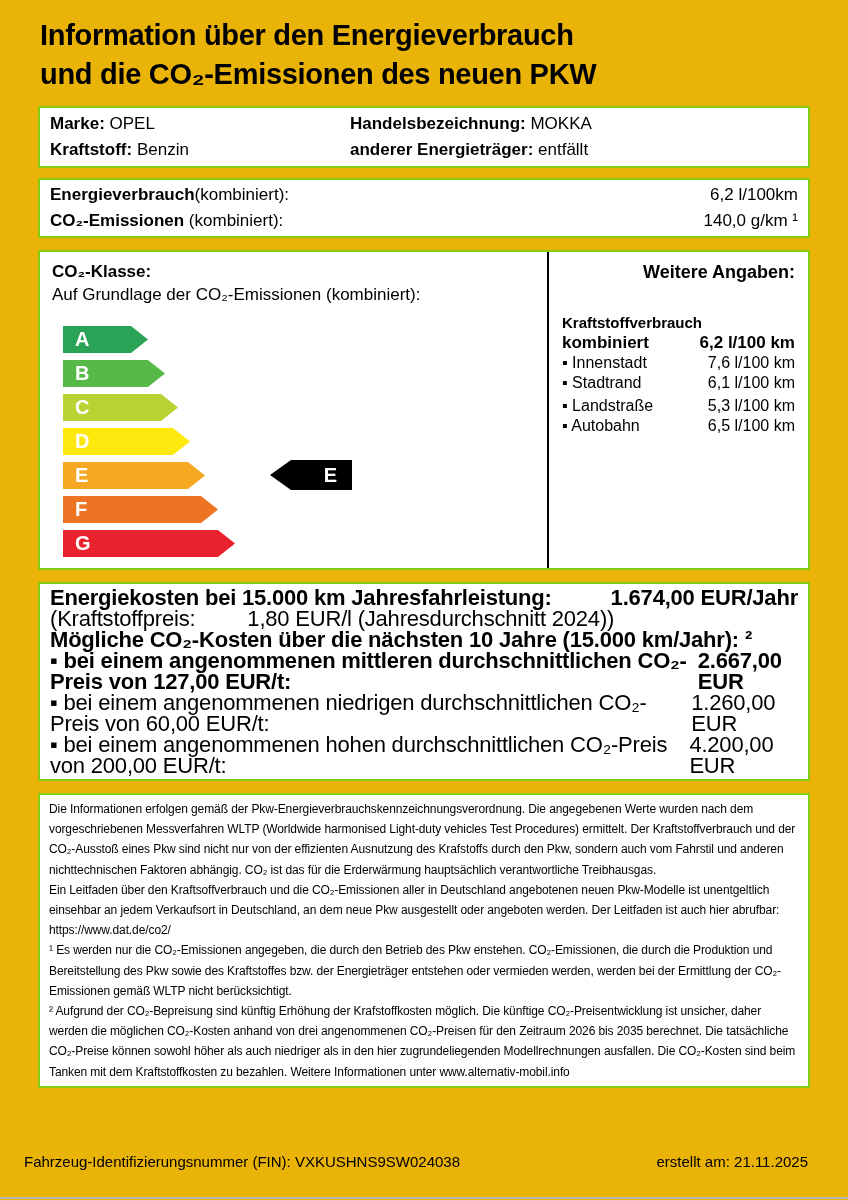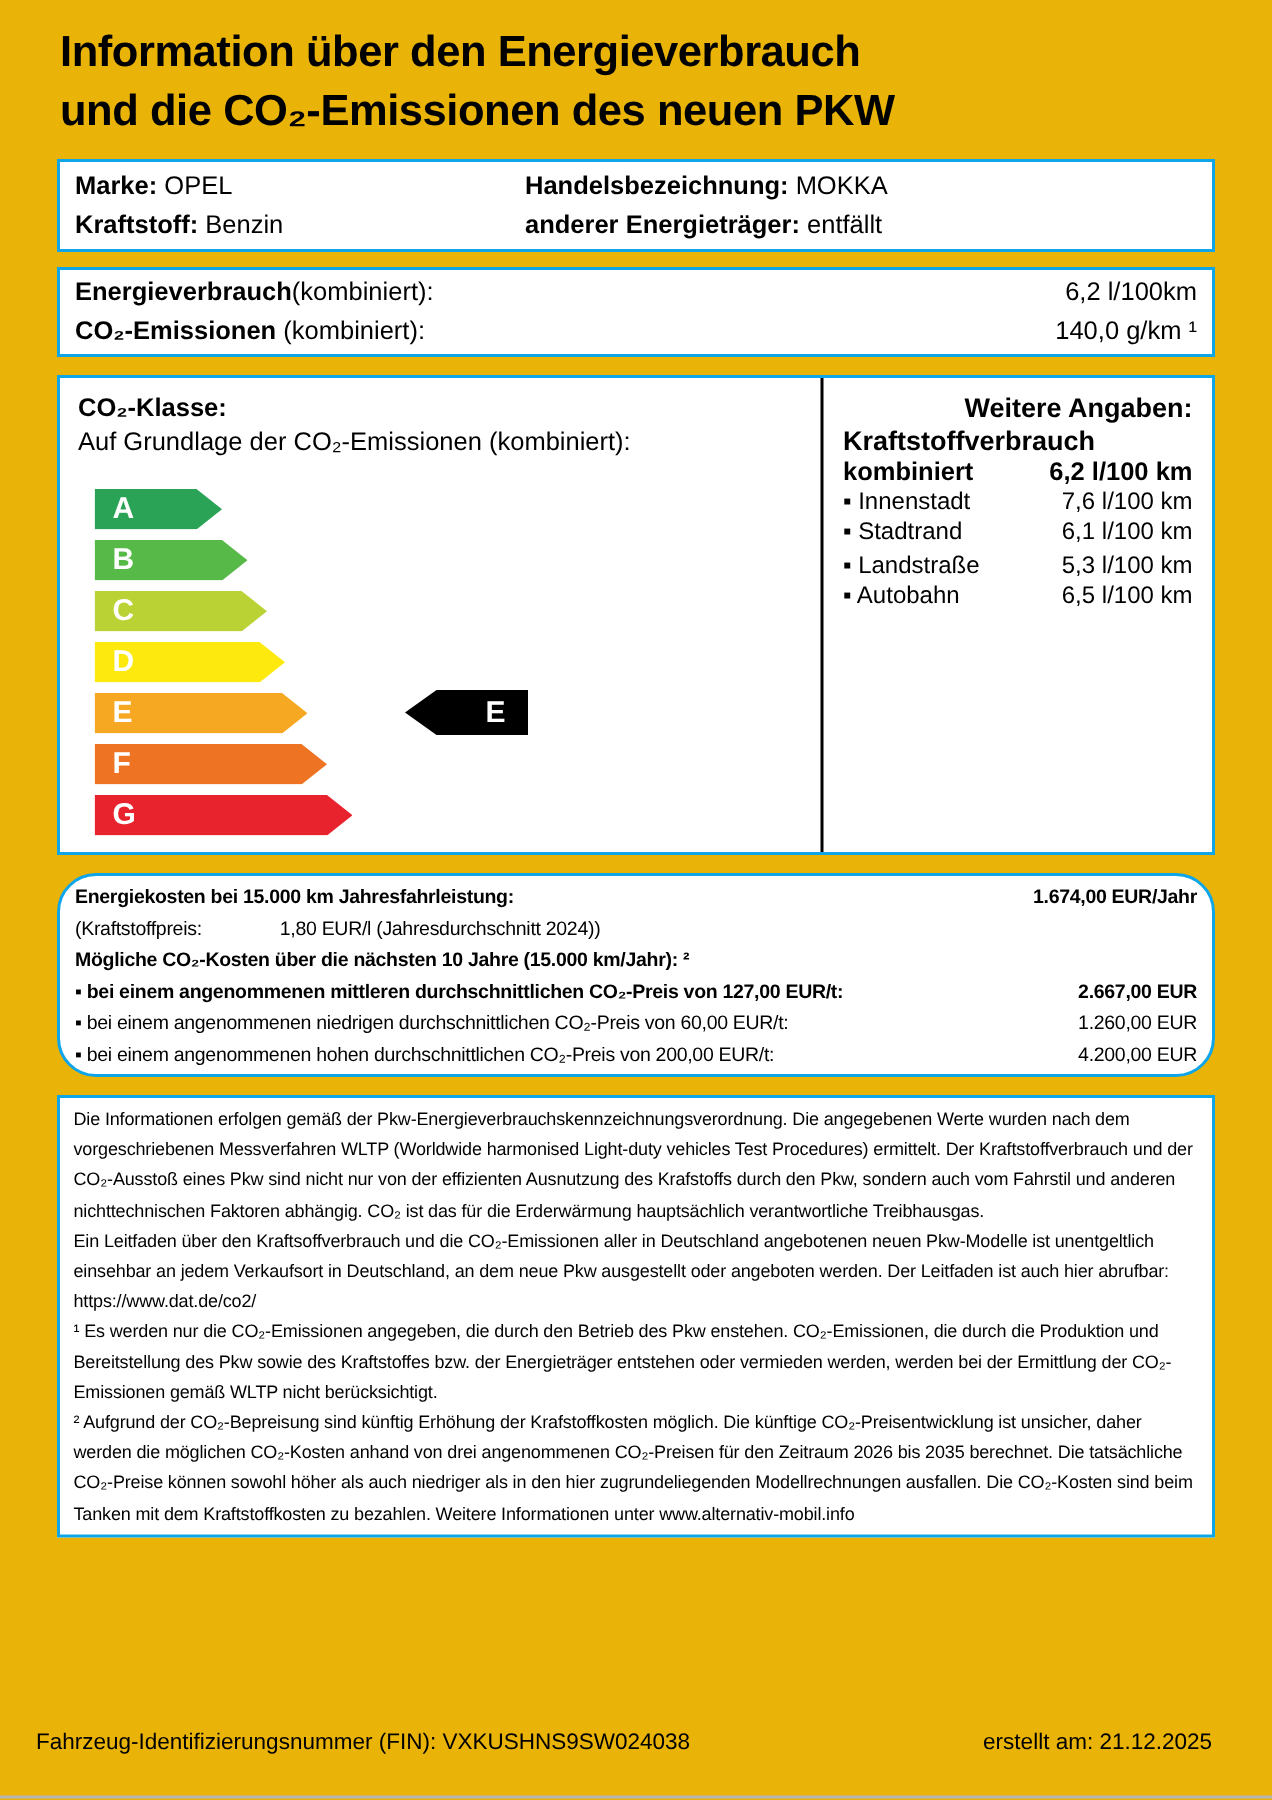--- a/index.html
+++ b/index.html
@@ -24,21 +24,21 @@
 
   .title {
     padding-top: 16px;
     margin-left: 2px;
     font-size: 29px;
     font-weight: bold;
     line-height: 39px;
     letter-spacing: -0.3px;
   }
 
-  .box { border: 2px solid #0ea5e9; background: #fff; }
+  .box { border: 2px solid #84cc16; background: #fff; }
 
   
   .box-vehicle { margin-top: 12px; padding: 3px 10px; font-size: 17px; }
   .vrow { display: flex; line-height: 26px; }
   .vcol-l { width: 300px; }
   .vcol-r { flex: 1; }
 
   
   .box-consumption { margin-top: 10px; padding: 2px 10px; font-size: 17px; }
   .crow { display: flex; justify-content: space-between; line-height: 26px; }
@@ -79,27 +79,27 @@
     font-weight: bold;
     display: flex;
     align-items: center;
     justify-content: flex-end;
     padding-right: 15px;
     clip-path: polygon(0 50%, 21px 0, 100% 0, 100% 100%, 21px 100%);
   }
 
   .co2-right { width: 259px; padding: 8px 13px; }
   .wa-heading { font-size: 18px; font-weight: bold; line-height: 24px; text-align: right; }
-  .fc-heading { font-size: 18px; font-weight: bold; line-height: 21px; }
+  .fc-heading { margin-top: 28px; font-size: 15px; font-weight: bold; line-height: 21px; }
   .wa-row { display: flex; justify-content: space-between; font-size: 16px; line-height: 20px; }
   .wa-row.bold { font-weight: bold; font-size: 17px; }
   .wa-gap { margin-top: 3px; }
 
   
-  .box-costs { margin-top: 12px; padding: 3px 10px; font-size: 13px; letter-spacing: -0.2px; border-radius: 26px; }
+  .box-costs { margin-top: 12px; padding: 3px 10px; font-size: 22px; letter-spacing: -0.2px; }
   .ec-row { display: flex; justify-content: space-between; line-height: 21px; }
   .ec-row.bold { font-weight: bold; }
   .spacer { display: inline-block; width: 52px; }
 
   
   .box-legal { margin-top: 12px; padding: 4px 9px; font-size: 12px; line-height: 20.2px; letter-spacing: -0.1px; }
   .box-legal p { margin: 0; }
 
   
   .footer {
@@ -212,15 +212,15 @@
       <p>Die Informationen erfolgen gemäß der Pkw-Energieverbrauchskennzeichnungsverordnung. Die angegebenen Werte wurden nach dem vorgeschriebenen Messverfahren WLTP (Worldwide harmonised Light-duty vehicles Test Procedures) ermittelt. Der Kraftstoffverbrauch und der CO₂-Ausstoß eines Pkw sind nicht nur von der effizienten Ausnutzung des Krafstoffs durch den Pkw, sondern auch vom Fahrstil und anderen nichttechnischen Faktoren abhängig. CO₂ ist das für die Erderwärmung hauptsächlich verantwortliche Treibhausgas.</p>
       <p>Ein Leitfaden über den Kraftsoffverbrauch und die CO₂-Emissionen aller in Deutschland angebotenen neuen Pkw-Modelle ist unentgeltlich einsehbar an jedem Verkaufsort in Deutschland, an dem neue Pkw ausgestellt oder angeboten werden. Der Leitfaden ist auch hier abrufbar: https://www.dat.de/co2/</p>
       <p>¹ Es werden nur die CO₂-Emissionen angegeben, die durch den Betrieb des Pkw enstehen. CO₂-Emissionen, die durch die Produktion und Bereitstellung des Pkw sowie des Kraftstoffes bzw. der Energieträger entstehen oder vermieden werden, werden bei der Ermittlung der CO₂-Emissionen gemäß WLTP nicht berücksichtigt.</p>
       <p>² Aufgrund der CO₂-Bepreisung sind künftig Erhöhung der Krafstoffkosten möglich. Die künftige CO₂-Preisentwicklung ist unsicher, daher werden die möglichen CO₂-Kosten anhand von drei angenommenen CO₂-Preisen für den Zeitraum 2026 bis 2035 berechnet. Die tatsächliche CO₂-Preise können sowohl höher als auch niedriger als in den hier zugrundeliegenden Modellrechnungen ausfallen. Die CO₂-Kosten sind beim Tanken mit dem Kraftstoffkosten zu bezahlen. Weitere Informationen unter www.alternativ-mobil.info</p>
     </div>
 
   </div>
 
   <div class="footer">
     <span>Fahrzeug-Identifizierungsnummer (FIN): VXKUSHNS9SW024038</span>
-    <span>erstellt am: 21.12.2025</span>
+    <span>erstellt am: 21.11.2025</span>
   </div>
 </div>
 
 </body></html>

